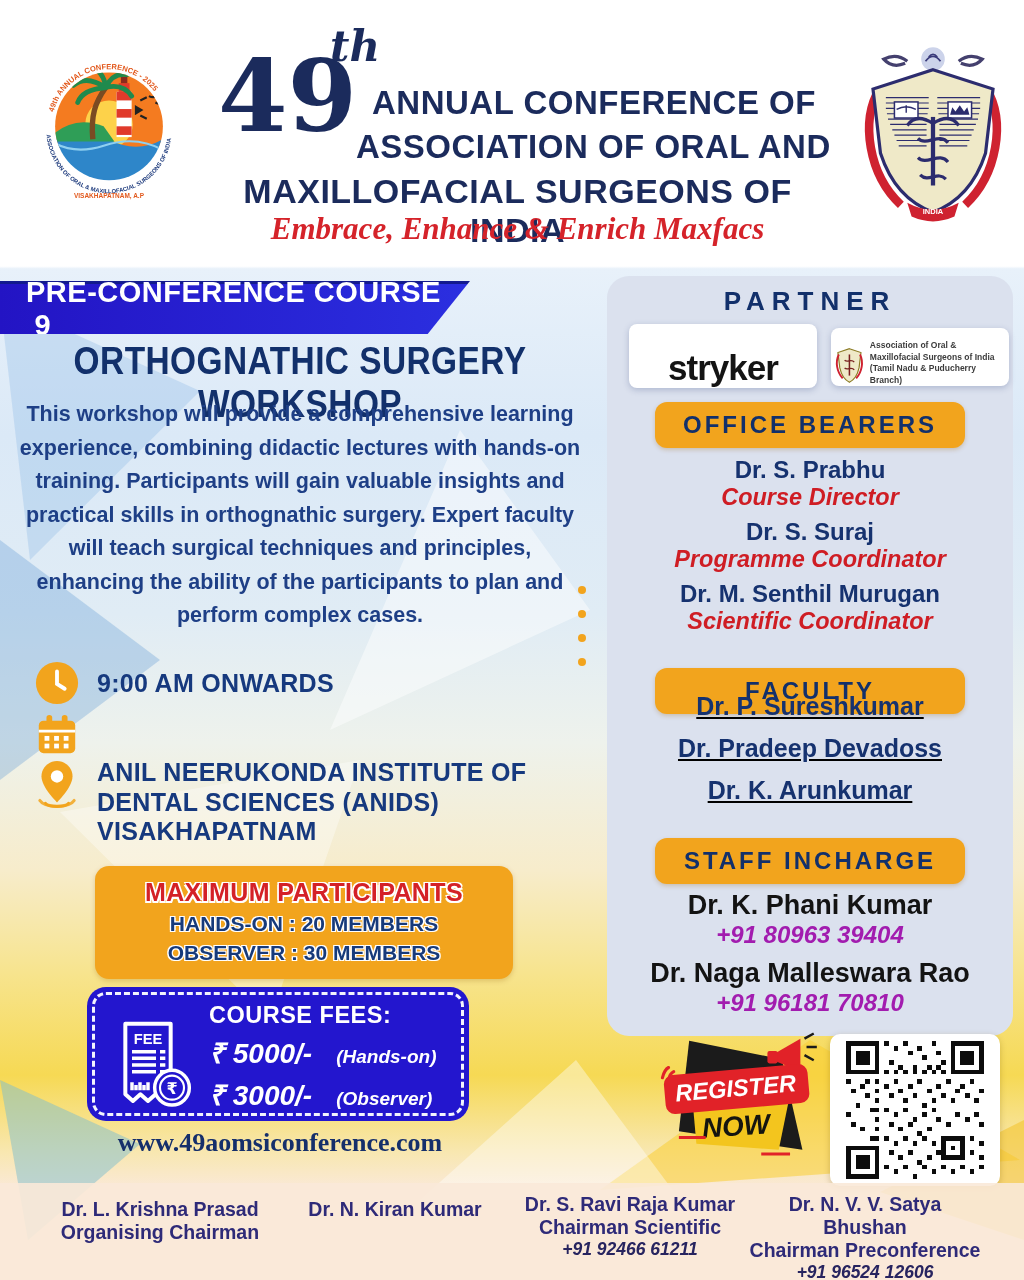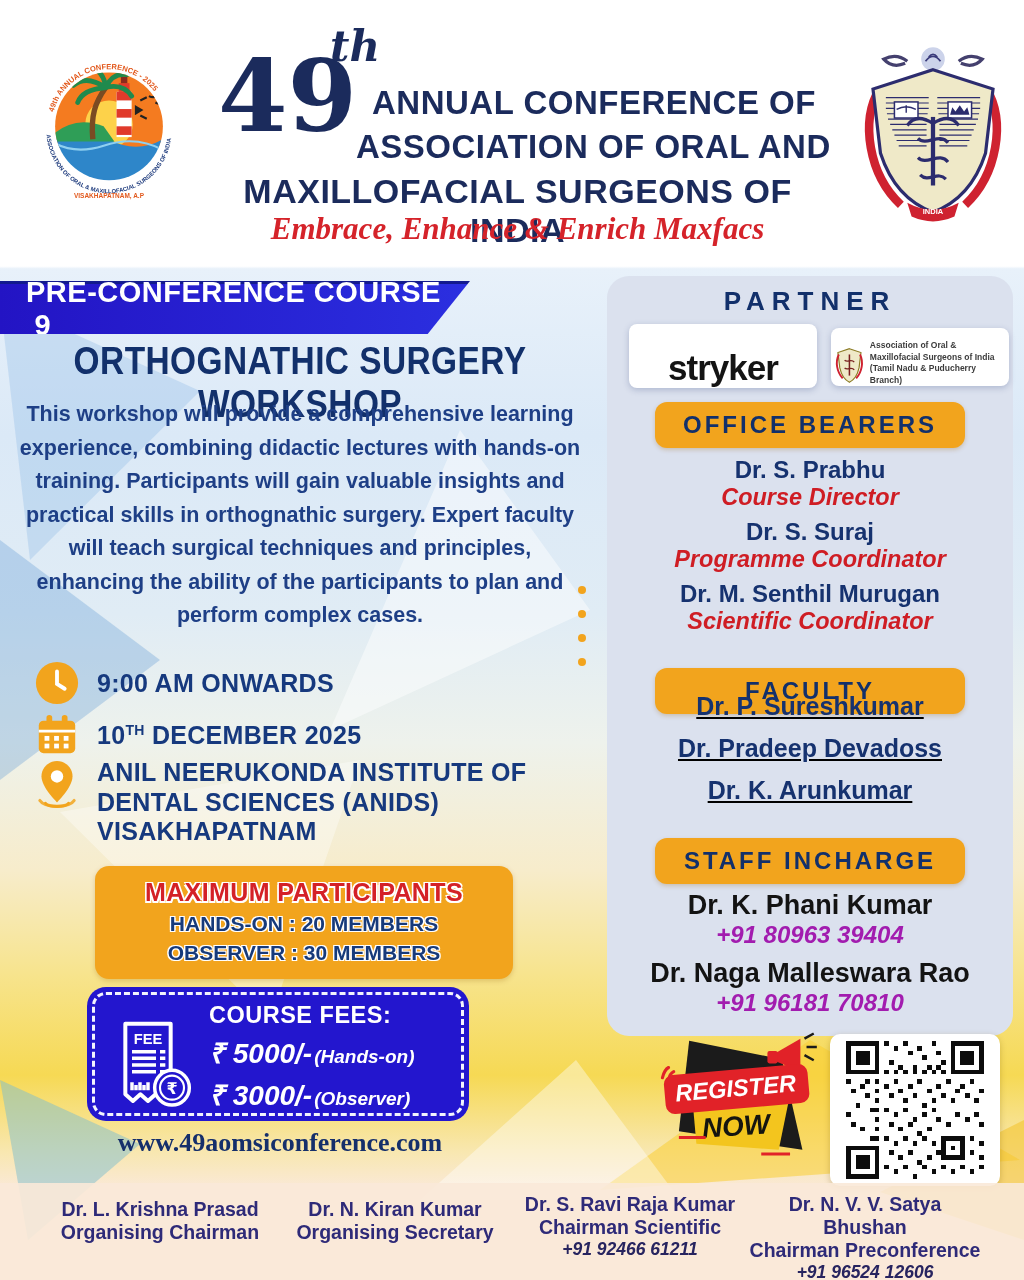--- a/index.html
+++ b/index.html
@@ -29,21 +29,21 @@
   .participants{position:absolute;left:95px;top:866px;width:406px;border-radius:14px;
     background:#f2a41d;padding:12px 6px 14px;text-align:center;box-shadow:0 2px 5px rgba(150,90,0,.25);}
   .participants .p-title{font-size:25px;font-weight:800;color:#d42127;letter-spacing:.4px;
     text-shadow:-1.5px -1.5px 0 #fff,1.5px -1.5px 0 #fff,-1.5px 1.5px 0 #fff,1.5px 1.5px 0 #fff,0 1.5px 0 #fff,0 -1.5px 0 #fff;}
   .participants .p-line{font-size:21px;font-weight:800;color:#173a7a;margin-top:5px;
     text-shadow:-1.2px -1.2px 0 #fff,1.2px -1.2px 0 #fff,-1.2px 1.2px 0 #fff,1.2px 1.2px 0 #fff;}
   .fees{position:absolute;left:92px;top:992px;width:372px;height:124px;background:#2316ce;
     border:3px dashed rgba(255,255,255,.95);border-radius:14px;box-shadow:0 0 0 5px #2316ce;
     display:flex;align-items:flex-end;gap:14px;padding:0 6px 0 14px;box-sizing:border-box;}
   .fees-title{color:#fff;font-weight:800;font-size:23.5px;letter-spacing:.5px;}
-  .fee-line{color:#fff;font-style:italic;margin-top:4px;display:flex;align-items:baseline;gap:2px;}
+  .fee-line{color:#fff;font-style:italic;margin-top:4px;display:flex;align-items:baseline;gap:24px;}
   .fee-amt{font-size:28px;font-weight:800;}
   .fee-type{font-size:19px;font-weight:700;}
   .website{position:absolute;left:60px;top:1128px;width:440px;text-align:center;
     font-family:"Liberation Serif",serif;font-weight:700;font-size:26px;color:#152f6b;}
   .panel{position:absolute;left:607px;top:276px;width:406px;height:760px;background:#dbe1ee;border-radius:22px;}
   .partner-h{position:absolute;top:10px;left:0;width:100%;text-align:center;
     font-size:26px;font-weight:800;color:#12306b;letter-spacing:7px;}
   .logo-card{position:absolute;background:#fff;border-radius:8px;box-shadow:0 2px 6px rgba(40,60,120,.25);
     display:flex;align-items:flex-end;justify-content:center;}
   .stryker{font-size:35px;font-weight:800;letter-spacing:-1px;color:#141414;}
@@ -167,24 +167,20 @@
       <line x1="5" y1="20" x2="43" y2="20" stroke="#fff" stroke-width="3"></line>
       <g fill="#fff">
         <rect x="11" y="25" width="5" height="5"></rect>
           <rect x="21" y="25" width="5" height="5"></rect>
           <rect x="31" y="25" width="5" height="5"></rect>
         <rect x="11" y="33" width="5" height="5"></rect>
           <rect x="21" y="33" width="5" height="5"></rect>
           <rect x="31" y="33" width="5" height="5"></rect>
       </g>
     </svg>
-    <span class="detail-text">
-      <span>10</span><sup class="th">TH</sup>
-      <span>DECEMBER 2025</span>
-    </span>
   </div>
 
   <div class="detail-row venue" style="left:34px;top:758px;align-items:flex-start;">
     <svg width="46" height="56" viewBox="0 0 48 58">
       <path d="M24 3c-9 0-16.2 7.1-16.2 15.8C7.8 30.5 24 46 24 46s16.2-15.5 16.2-27.2C40.2 10.1 33 3 24 3z" fill="#f2a41d"></path>
       <circle cx="24" cy="19" r="6.5" fill="#fff"></circle>
       <path d="M12 47c3 4.5 21 4.5 24 0" stroke="#f2a41d" stroke-width="3" fill="none" stroke-linecap="round"></path>
       <path d="M6 44c5 8 31 8 36 0" stroke="#f2a41d" stroke-width="3" fill="none" stroke-linecap="round" opacity=".85"></path>
     </svg>
     <span class="detail-text">
@@ -323,21 +319,20 @@
     </svg>
   </div>
 
   <div class="footer-band"></div>
   <div class="fcol" style="left:40px;top:1198px;">
     <div class="f-name">Dr. L. Krishna Prasad</div>
     <div class="f-role">Organising Chairman</div>
   </div>
   <div class="fcol" style="left:275px;top:1198px;">
     <div class="f-name">Dr. N. Kiran Kumar</div>
-    <div class="f-role">Organising Secretary</div>
   </div>
   <div class="fcol" style="left:510px;top:1193px;">
     <div class="f-name">Dr. S. Ravi Raja Kumar</div>
     <div class="f-role">Chairman Scientific</div>
     <div class="f-phone">+91 92466 61211</div>
   </div>
   <div class="fcol" style="left:745px;top:1193px;">
     <div class="f-name">Dr. N. V. V. Satya Bhushan</div>
     <div class="f-role">Chairman Preconference</div>
     <div class="f-phone">+91 96524 12606</div>

